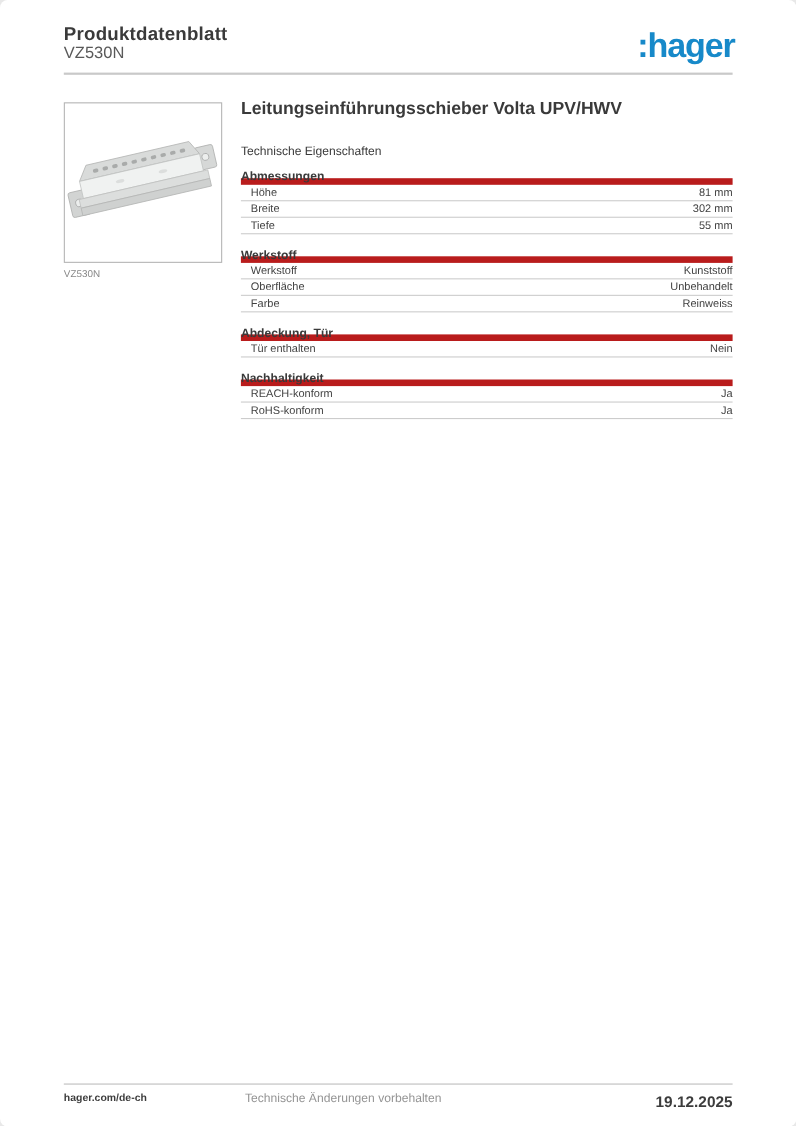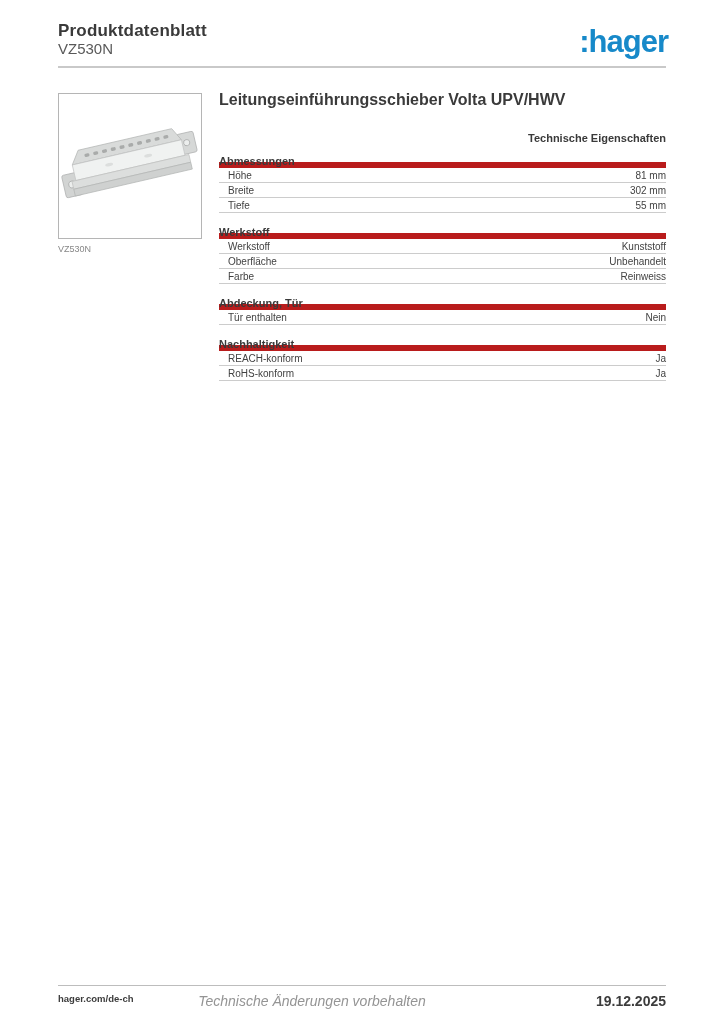--- a/index.html
+++ b/index.html
@@ -4,20 +4,21 @@
 <style>
   * { margin:0; padding:0; box-sizing:border-box; }
   html,body { background:#e8e8e8; }
   .page {
     position:relative;
     width:724px; height:1024px;
     margin:0 auto;
     background:#ffffff;
     font-family:"Liberation Sans", sans-serif;
     overflow:hidden;
+    border-radius:7px;
   }
 
   
   .header-title {
     position:absolute; left:58px; top:21px;
     font-size:17px; font-weight:bold; color:#3a3a3a;
     letter-spacing:0.2px;
   }
   .header-subtitle {
     position:absolute; left:58px; top:40px;
@@ -51,23 +52,22 @@
   
   .specs {
     position:absolute; left:219px; top:93px; width:447px;
   }
   .product-title {
     font-size:16px; font-weight:bold; color:#3a3a3a;
     line-height:13px;
   }
   .tech-heading {
     margin-top:26px;
-    font-size:11px; font-weight:bold; color:#3a3a3a;
+    font-size:11px; font-weight:normal; color:#3a3a3a;
     line-height:13px;
-    text-align:right;
   }
   .section { margin-top:14px; }
   .section:first-of-type { margin-top:11px; }
   .section-title {
     font-size:11px; font-weight:bold; color:#3a3a3a;
     height:12px; line-height:11px;
     border-bottom:6px solid #b91c1c;
   }
   .spec-row {
     display:flex; justify-content:space-between; align-items:center;
@@ -84,21 +84,21 @@
     width:608px; height:1px; background:#bdbdbd;
   }
   .footer-left {
     position:absolute; left:58px; top:993px;
     font-size:9.5px; font-weight:bold; color:#3c3c3c;
     text-decoration:none;
   }
   .footer-center {
     position:absolute; left:0; top:993px; width:624px;
     text-align:center;
-    font-size:14px; color:#949494;font-style:italic;
+    font-size:11px; color:#949494;
   }
   .footer-right {
     position:absolute; right:58px; top:993px;
     font-size:14px; font-weight:bold; color:#3c3c3c;
   }
 </style>
 </head>
 <body>
 
 <div class="page">

